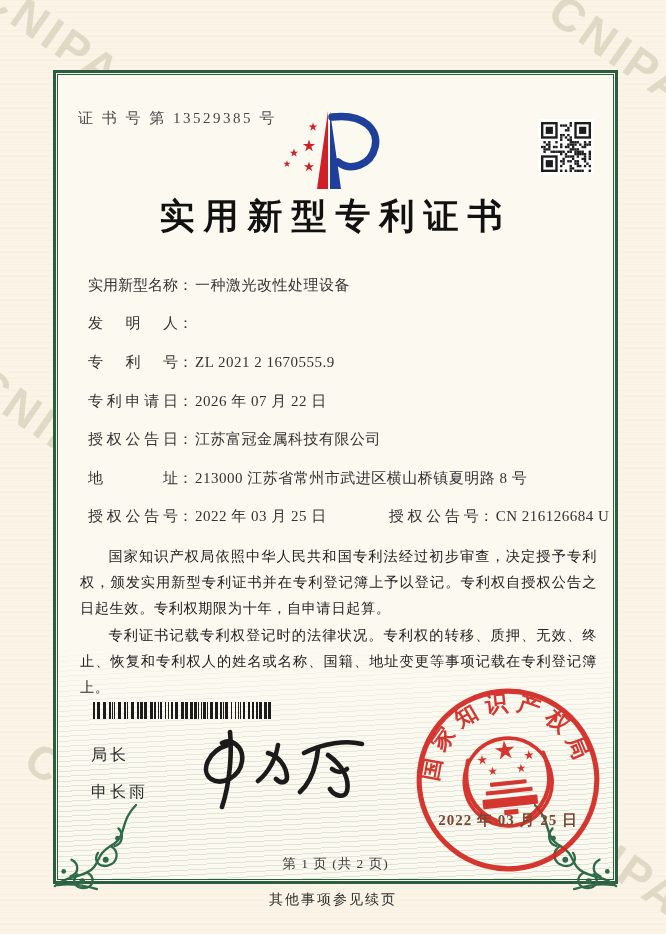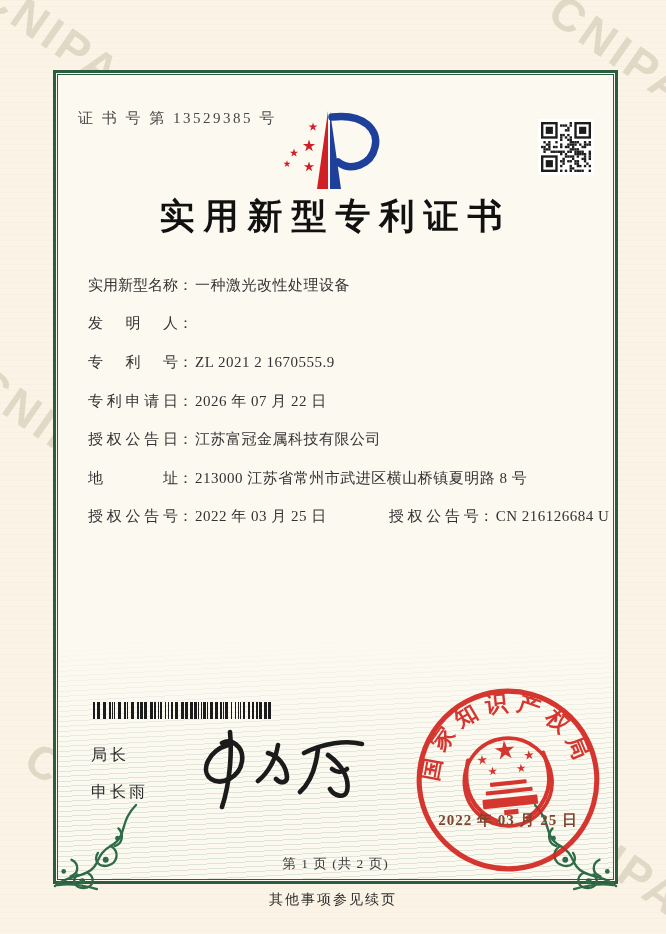--- a/index.html
+++ b/index.html
@@ -337,20 +337,24 @@
           <span class="fcolon">：</span>
         <span class="fvalue">2022 年 03 月 25 日</span>
         <span class="fpair2">
           <span class="flabel">授权公告号</span>
             <span class="fcolon">：</span>
           <span class="fvalue">CN 216126684 U</span>
         </span>
       </div>
     </div>
 
+    <div class="paras">
+      <p>国家知识产权局依照中华人民共和国专利法经过初步审查，决定授予专利权，颁发实用新型专利证书并在专利登记簿上予以登记。专利权自授权公告之日起生效。专利权期限为十年，自申请日起算。</p>
+      <p>专利证书记载专利权登记时的法律状况。专利权的转移、质押、无效、终止、恢复和专利权人的姓名或名称、国籍、地址变更等事项记载在专利登记簿上。</p>
+    </div>
 
     <div class="barcode" id="barcode">
         <i style="width: 2px; background: rgb(28, 28, 28);"></i>
         <i style="width: 2px; background: transparent;"></i>
         <i style="width: 3px; background: rgb(28, 28, 28);"></i>
         <i style="width: 3px; background: transparent;"></i>
         <i style="width: 3px; background: rgb(28, 28, 28);"></i>
         <i style="width: 3px; background: transparent;"></i>
         <i style="width: 2px; background: rgb(28, 28, 28);"></i>
         <i style="width: 1px; background: transparent;"></i>

